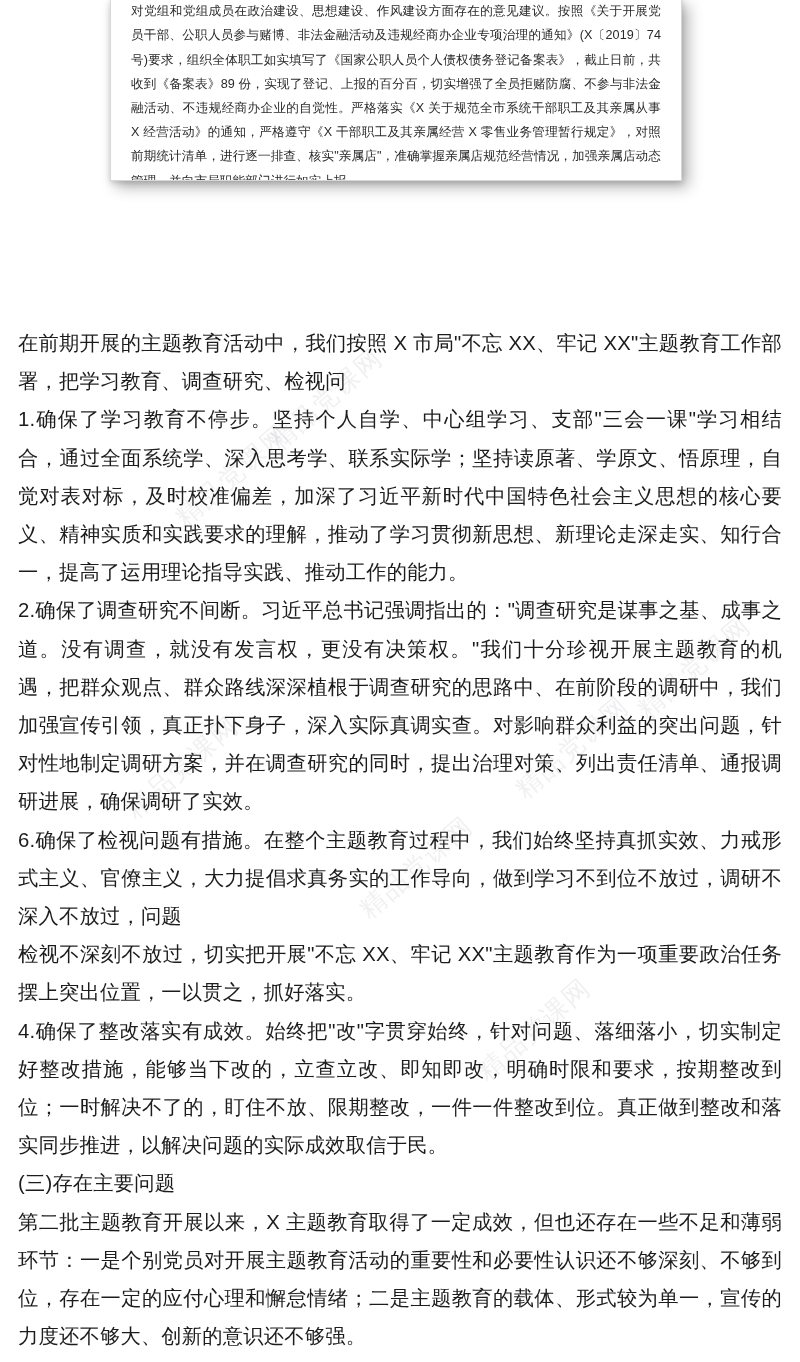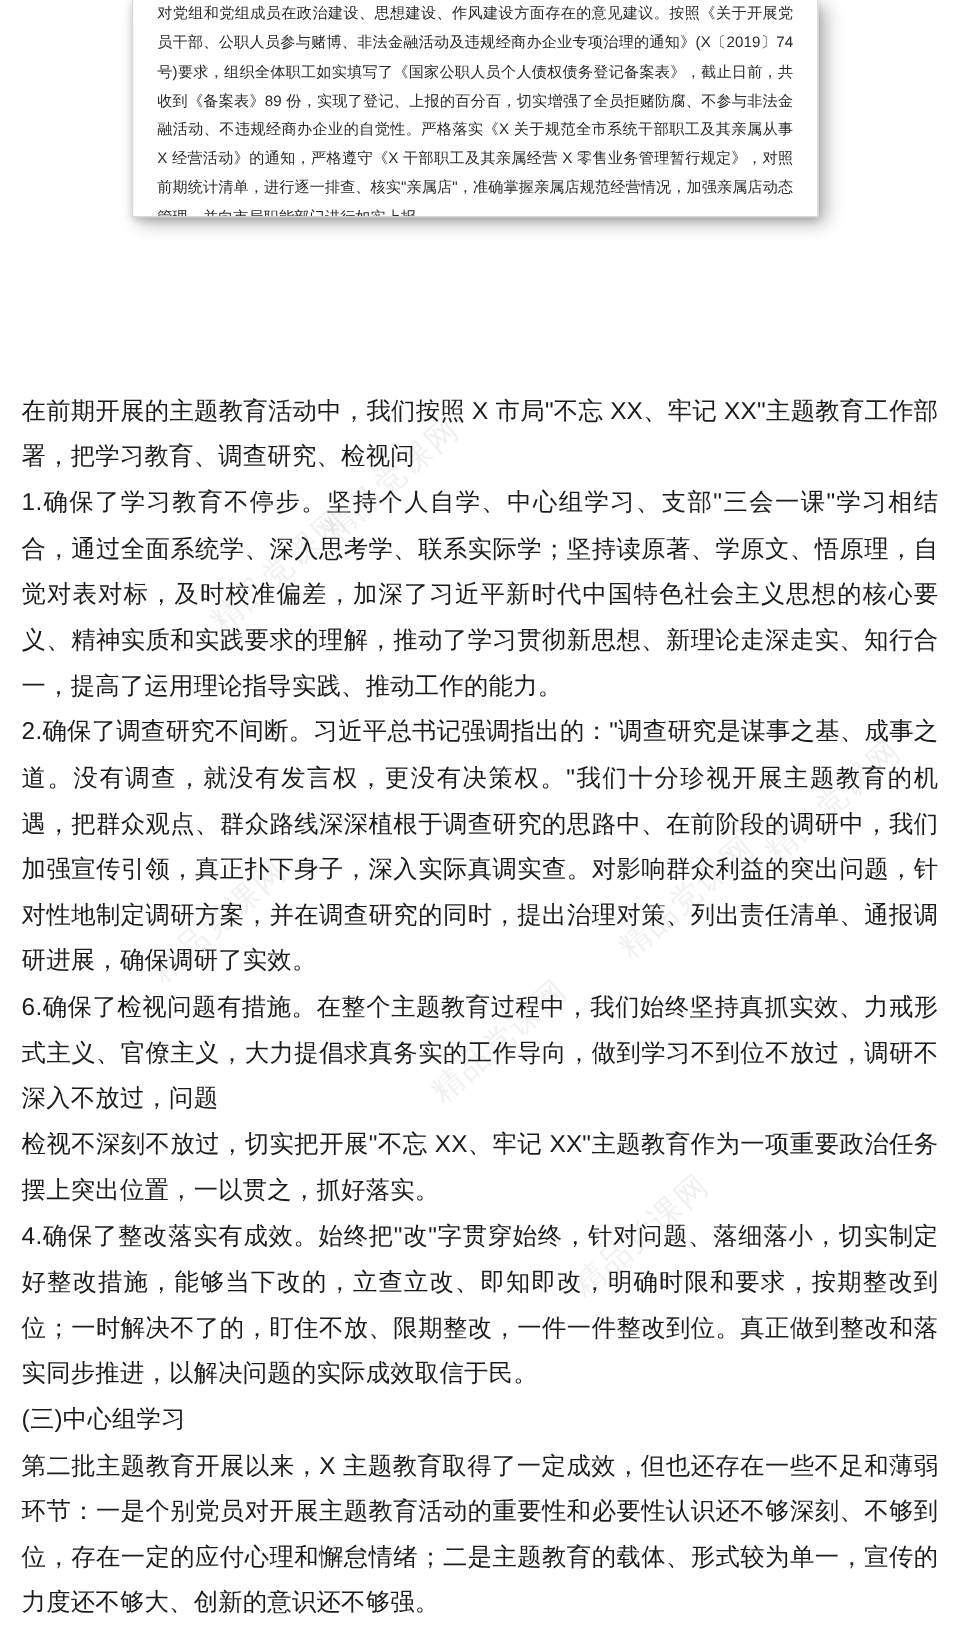--- a/index.html
+++ b/index.html
@@ -119,15 +119,15 @@
   </div>
 </div>
 
 <div id="body-text">
     <p class="para">在前期开展的主题教育活动中，我们按照 X 市局"不忘 XX、牢记 XX"主题教育工作部署，把学习教育、调查研究、检视问</p>
     <p class="para">1.确保了学习教育不停步。坚持个人自学、中心组学习、支部"三会一课"学习相结合，通过全面系统学、深入思考学、联系实际学；坚持读原著、学原文、悟原理，自觉对表对标，及时校准偏差，加深了习近平新时代中国特色社会主义思想的核心要义、精神实质和实践要求的理解，推动了学习贯彻新思想、新理论走深走实、知行合一，提高了运用理论指导实践、推动工作的能力。</p>
     <p class="para">2.确保了调查研究不间断。习近平总书记强调指出的："调查研究是谋事之基、成事之道。没有调查，就没有发言权，更没有决策权。"我们十分珍视开展主题教育的机遇，把群众观点、群众路线深深植根于调查研究的思路中、在前阶段的调研中，我们加强宣传引领，真正扑下身子，深入实际真调实查。对影响群众利益的突出问题，针对性地制定调研方案，并在调查研究的同时，提出治理对策、列出责任清单、通报调研进展，确保调研了实效。</p>
     <p class="para">6.确保了检视问题有措施。在整个主题教育过程中，我们始终坚持真抓实效、力戒形式主义、官僚主义，大力提倡求真务实的工作导向，做到学习不到位不放过，调研不深入不放过，问题</p>
     <p class="para">检视不深刻不放过，切实把开展"不忘 XX、牢记 XX"主题教育作为一项重要政治任务摆上突出位置，一以贯之，抓好落实。</p>
     <p class="para">4.确保了整改落实有成效。始终把"改"字贯穿始终，针对问题、落细落小，切实制定好整改措施，能够当下改的，立查立改、即知即改，明确时限和要求，按期整改到位；一时解决不了的，盯住不放、限期整改，一件一件整改到位。真正做到整改和落实同步推进，以解决问题的实际成效取信于民。</p>
-    <p class="para nojustify">(三)中心组学习</p>
+    <p class="para nojustify">(三)存在主要问题</p>
     <p class="para">第二批主题教育开展以来，X 主题教育取得了一定成效，但也还存在一些不足和薄弱环节：一是个别党员对开展主题教育活动的重要性和必要性认识还不够深刻、不够到位，存在一定的应付心理和懈怠情绪；二是主题教育的载体、形式较为单一，宣传的力度还不够大、创新的意识还不够强。</p>
   </div>
 
 </body></html>

